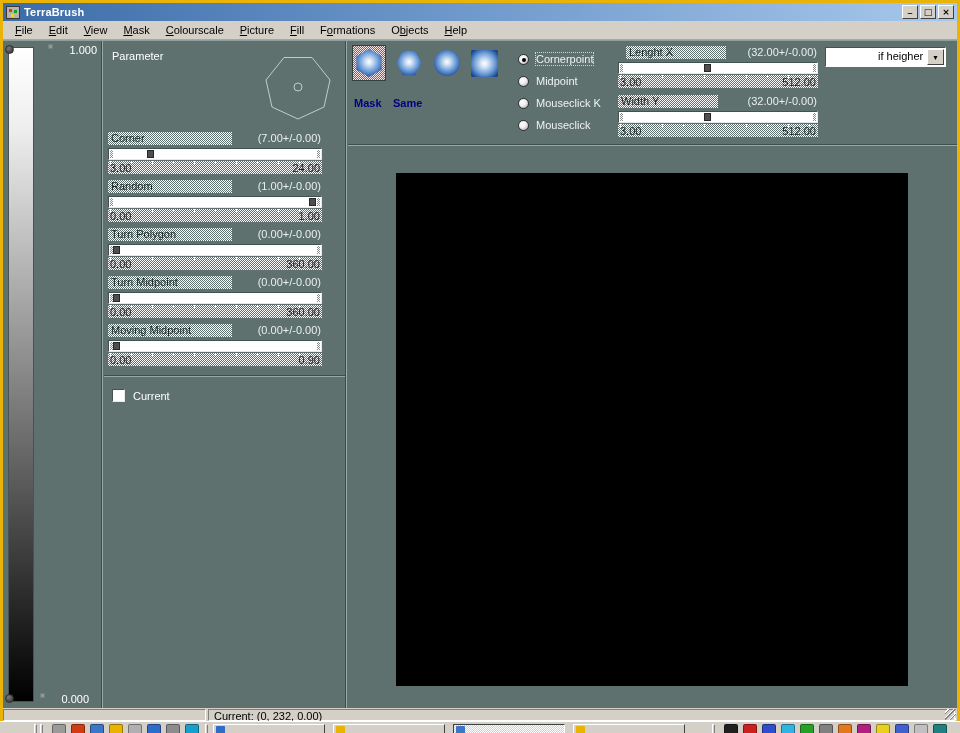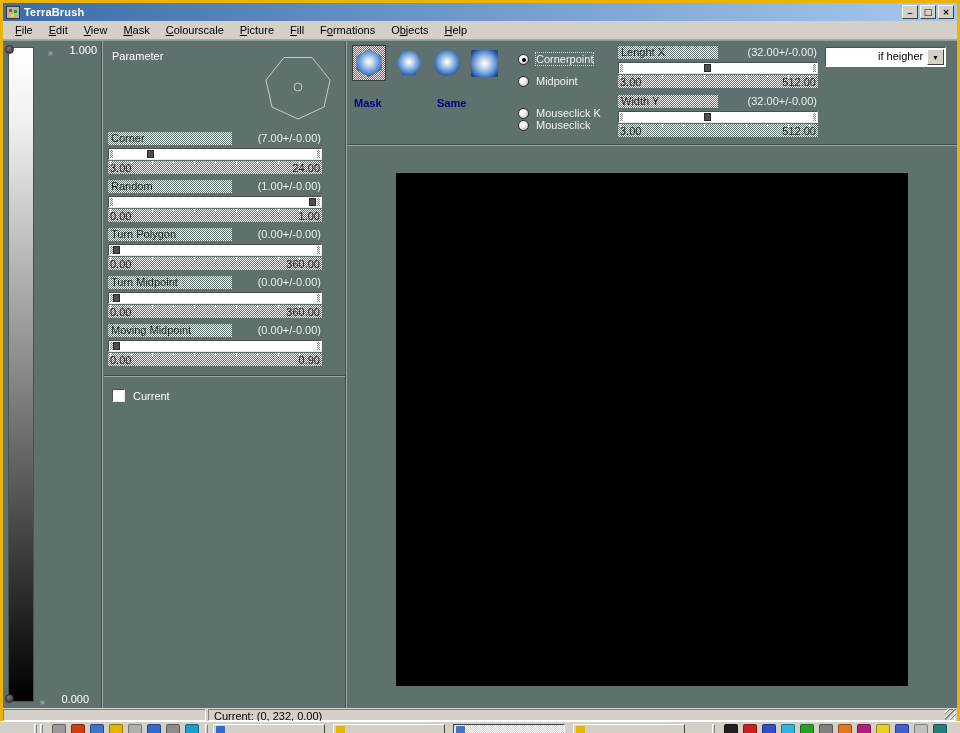--- a/index.html
+++ b/index.html
@@ -37,21 +37,21 @@
 
   .dither { background-image:conic-gradient(#fdfdfd 25%, rgba(0,0,0,0) 25% 50%, #fdfdfd 50% 75%, rgba(0,0,0,0) 75%); background-size:2px 2px; }
 
   
   .left-panel { position:absolute; left:0; top:0; width:98px; height:668px; }
   .grad-bar { position:absolute; left:5px; top:6px; width:26px; height:655px;
     background:linear-gradient(180deg,#ffffff 0%,#efefef 12%,#7a7a7a 55%,#000 100%);
     border:1px solid #46544f; }
   .grad-marker { position:absolute; width:9px; height:9px; border-radius:50%;
     background:radial-gradient(circle at 35% 30%,#7a7a7a,#454545 70%); border:1px solid #2c2c2c; }
-  .scale-label { position:absolute; right:4px; color:#fff; display:flex; align-items:flex-end; gap:16px; }
+  .scale-label { position:absolute; right:4px; color:#fff; display:flex; align-items:flex-start; gap:16px; }
   .mini-sq { width:5px; height:5px; background:#8c9a98; border:1px solid #717f7d; display:inline-block; }
 
   
   .param-panel { position:absolute; left:101px; top:0; width:244px; height:668px; }
   .param-title { position:absolute; left:8px; top:9px; color:#fff; }
   .poly-preview { position:absolute; left:160px; top:12px; }
 
   .sgroup { position:absolute; height:42px; }
   .sgroup .slabel { position:absolute; left:0; top:0; height:13px; color:#182220;
     padding:0 3px; line-height:13px; overflow:hidden; white-space:nowrap; }
@@ -271,41 +271,41 @@
       <div class="shape-btn" style="left:44px; top:4px;">
         <div class="shape-ico hex2"></div>
       </div>
       <div class="shape-btn" style="left:82px; top:4px;">
         <div class="shape-ico circ"></div>
       </div>
       <div class="shape-btn" style="left:119px; top:4px;">
         <div class="shape-ico sq"></div>
       </div>
       <span class="tool-label" style="left:6px;">Mask</span>
-      <span class="tool-label" style="left:45px;margin-left:44px;">Same</span>
+      <span class="tool-label" style="left:45px;">Same</span>
 
       <div class="radio-row on" style="top:11px;">
         <span class="radio"></span>
         <span class="rlabel">Cornerpoint</span>
       </div>
       <div class="radio-row" style="top:33px;">
         <span class="radio"></span>
         <span class="rlabel">Midpoint</span>
       </div>
-      <div class="radio-row" style="top:65px;">
+      <div class="radio-row" style="top:55px;">
         <span class="radio"></span>
         <span class="rlabel">Mouseclick K</span>
       </div>
       <div class="radio-row" style="top:77px;">
         <span class="radio"></span>
         <span class="rlabel">Mouseclick</span>
       </div>
 
       <div class="sgroup" style="left:270px; top:5px; width:200px;">
-        <span class="slabel dither" style="width:100px;">Lenght X</span>
+        <span class="slabel dither" style="width:100px;margin-left:8px;">Lenght X</span>
         <span class="svalue">(32.00+/-0.00)</span>
         <div class="strack" style="width:200px;">
           <div class="scap l"></div>
             <div class="scap r"></div>
           <div class="sthumb" style="left: calc(45% - 4px);"></div>
         </div>
         <div class="srow2 dither">
             <div class="sticks"></div>
           <span class="smin">3.00</span>
           <span class="smax">512.00</span>

